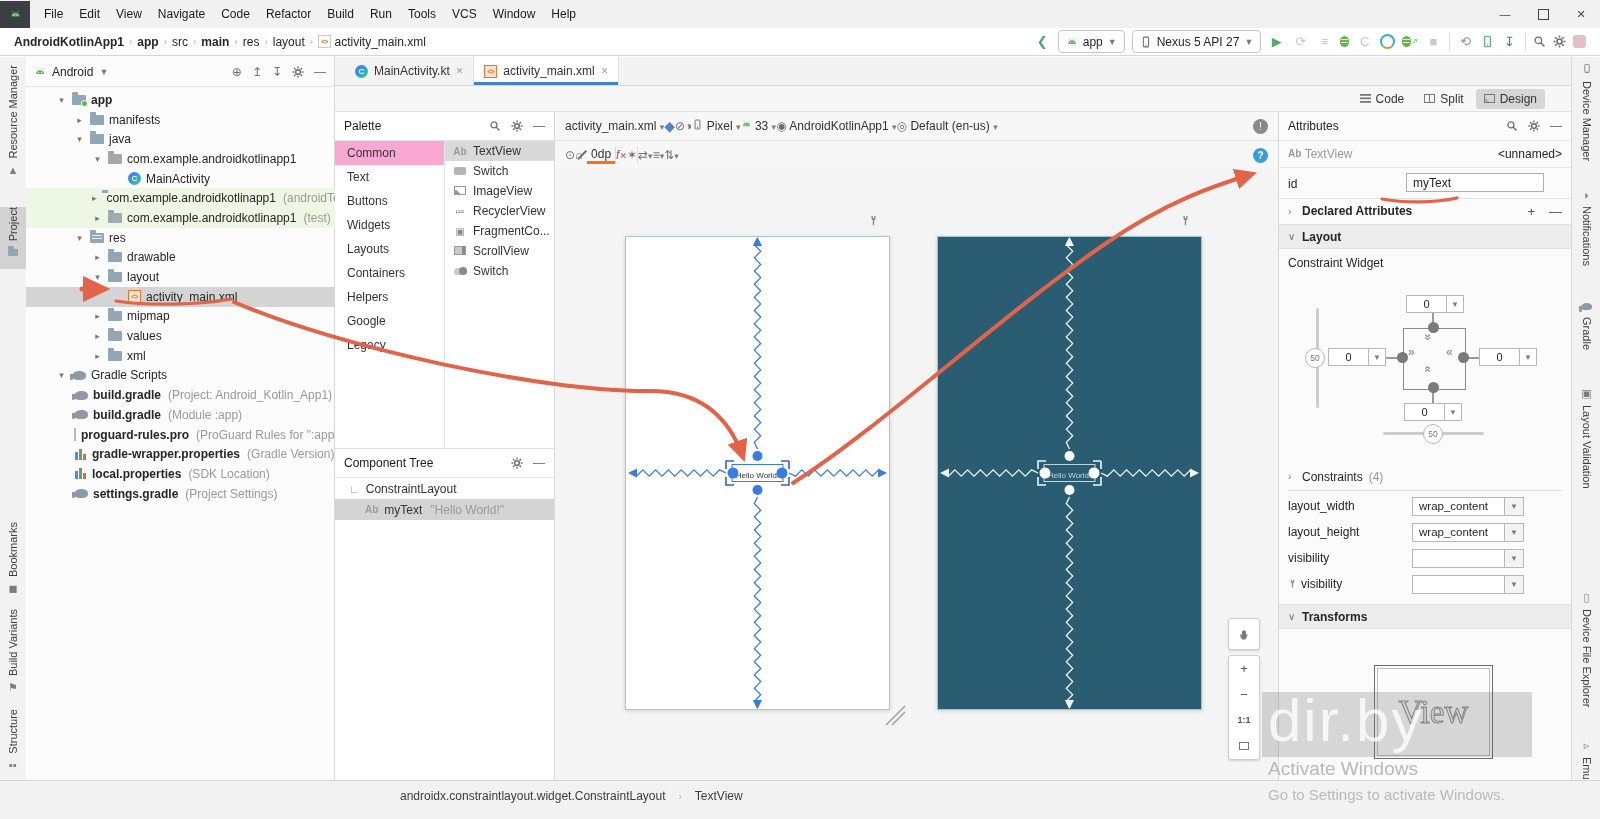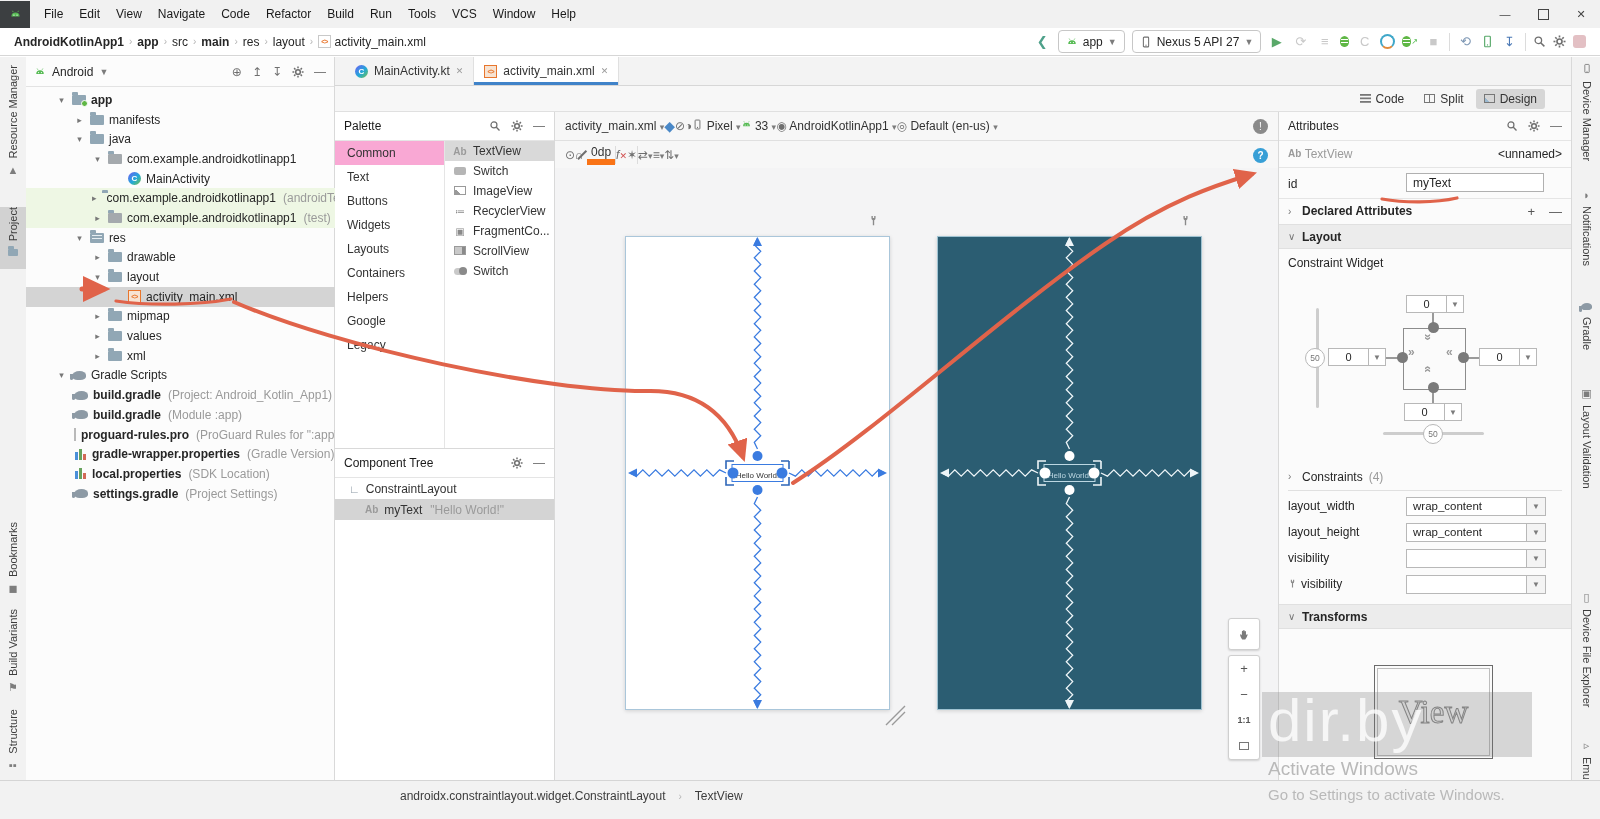--- a/index.html
+++ b/index.html
@@ -130,21 +130,21 @@
   .mbox{position:absolute;width:58px;height:18px;display:flex}
   .mval{flex:1;background:#fff;border:1px solid #b8b8b8;display:flex;align-items:center;justify-content:center;font-size:11px}
   .mcaret{width:16px;border:1px solid #b8b8b8;border-left:0;background:#fff;display:flex;align-items:center;justify-content:center;color:#7c7c7c;font-size:8px}
   #cwsquare{position:absolute;left:124px;top:216px;width:61px;height:60px;border:1px solid #8c8c8c;background:#fbfbfb}
   .dot{position:absolute;width:11px;height:11px;border-radius:50%;background:#7a7a7a}
   .stub{position:absolute;background:#9a9a9a}
   .dchev{position:absolute;color:#9a9a9a;font-size:12px;font-weight:bold;letter-spacing:-2px}
   .track{position:absolute;background:#cdcdcd;border-radius:2px}
   .bias{position:absolute;width:20px;height:20px;border-radius:50%;background:#fff;border:1px solid #b8b8b8;box-sizing:border-box;display:flex;align-items:center;justify-content:center;font-size:8.5px;color:#777}
   .arow{position:absolute;left:0;right:0;height:24px;display:flex;align-items:center;padding-left:9px;box-sizing:border-box}
-  .aselect{position:absolute;left:127px;width:140px;height:19px;display:flex}
+  .aselect{position:absolute;left:133px;width:112px;height:19px;display:flex}
   .aval{flex:1;background:#fff;border:1px solid #b8b8b8;display:flex;align-items:center;padding-left:6px;font-size:11.5px}
   .acaret{width:18px;border:1px solid #b8b8b8;border-left:0;background:#f4f4f4;display:flex;align-items:center;justify-content:center;color:#7c7c7c;font-size:8px}
   .wr{color:#8a8a8a;font-size:10px;margin-right:4px}
   #vpreview{position:absolute;left:95px;top:553px;width:117px;height:92px;border:1px solid #6b6b6b;outline:1px solid #bdbdbd;outline-offset:-4px;display:flex;align-items:center;justify-content:center;background:#fbfbfb}
   #vpreview span{font-size:33px;color:#f3f3f3;-webkit-text-stroke:1px #8a8a8a;font-family:"Liberation Serif","DejaVu Serif",serif}
   
   #status{position:absolute;left:0;top:780px;width:1600px;height:39px;background:#f2f2f2;border-top:1px solid #d5d5d5;box-sizing:border-box}
   #statpath{position:absolute;left:400px;top:8px;color:#3c3c3c;display:flex;align-items:center;gap:8px}
   
   #ann{position:absolute;left:0;top:0;z-index:40;pointer-events:none}
@@ -563,21 +563,21 @@
       <span><svg class="sym" style="width:11px;height:11px;color:#57bb54">
             <use href="#i-android"></use>
           </svg> <span>33</span> <span class="caret">▾</span></span>
       <span><span class="dico">◉</span> <span>AndroidKotlinApp1</span> <span class="caret">▾</span></span>
       <span><span class="dico">◎</span> <span>Default (en-us)</span> <span class="caret">▾</span></span>
       <span class="helpround helpgray">!</span>
     </div>
     <div id="dtool2">
       <span class="dico">⊙</span>
       <span class="magnet">∩</span>
-      <span style="border-bottom:6px solid #f97316;padding:0 4px">0dp</span>
+      <span style="border-bottom:3px solid #f97316;padding:0 4px">0dp</span>
       <span class="vsep"></span>
       <span><i style="color:#6f6f6f;font-style:italic">f</i><i style="color:#d25252;font-size:9px">✕</i></span>
       <span class="dico">✶</span>
       <span class="vsep"></span>
       <span class="dico">⇄<i class="caret">▾</i></span>
       <span class="dico">≡<i class="caret">▾</i></span>
       <span class="dico">⇅<i class="caret">▾</i></span>
       <span class="helpround helpblue">?</span>
     </div>
 

